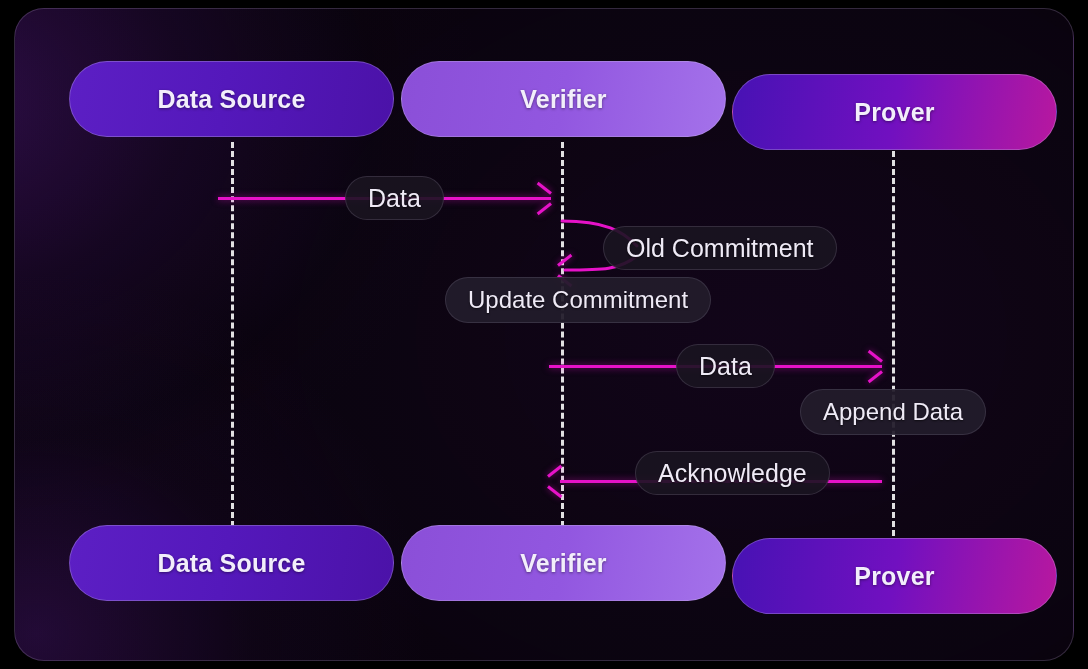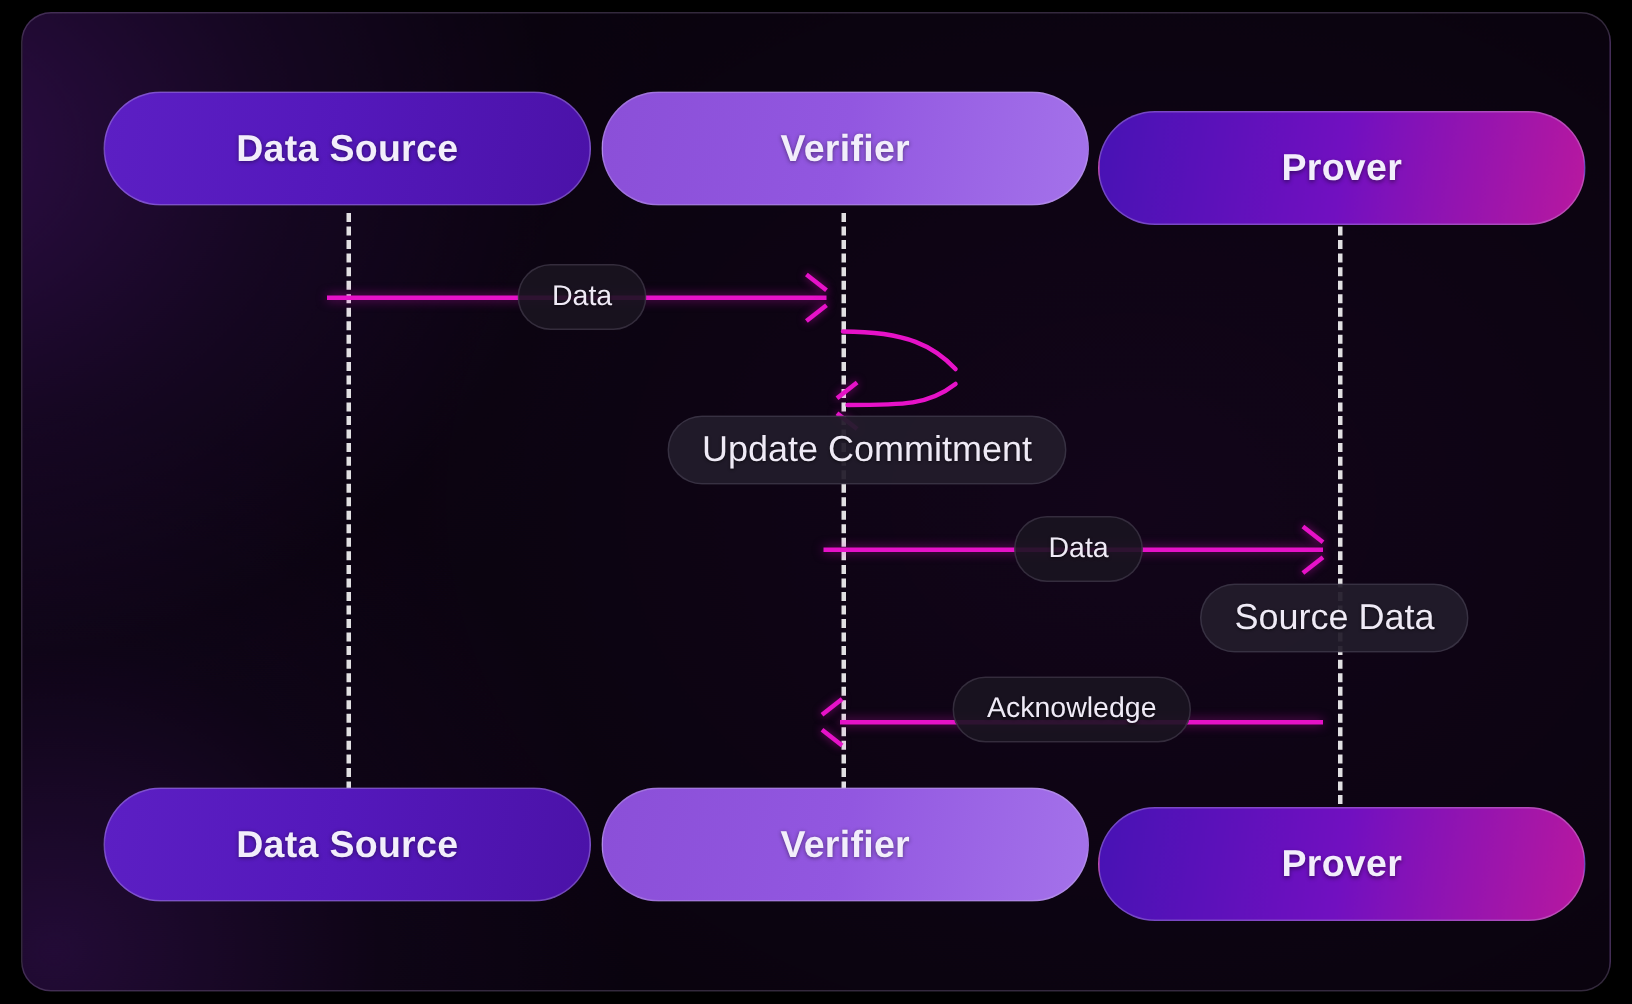--- a/index.html
+++ b/index.html
@@ -13,21 +13,21 @@
     overflow: hidden;
     font-family: "Liberation Sans", sans-serif;
   }
 
   #canvas {
     position: absolute;
     left: 14px;
     top: 8px;
     width: 1060px;
     height: 653px;
-    border-radius: 20px;
+    border-radius: 30px;
     background:
       radial-gradient(680px 560px at -6% 14%, rgba(96, 28, 150, 0.42) 0%, rgba(70, 20, 112, 0.22) 34%, rgba(26, 8, 40, 0.05) 62%, rgba(0,0,0,0) 78%),
       radial-gradient(540px 500px at 2% 96%, rgba(86, 26, 136, 0.34) 0%, rgba(50, 14, 80, 0.15) 40%, rgba(0,0,0,0) 72%),
       radial-gradient(900px 700px at 70% 50%, rgba(24, 6, 34, 0.65) 0%, rgba(8, 3, 12, 0.9) 70%),
       #07030a;
     border: 1px solid rgba(150, 130, 170, 0.30);
     box-sizing: border-box;
     overflow: hidden;
   }
 
@@ -102,21 +102,21 @@
     position: absolute;
     height: 44px;
     display: flex;
     align-items: center;
     justify-content: center;
     padding: 0 22px;
     border-radius: 22px;
     background: rgba(26, 20, 32, 0.90);
     border: 1px solid rgba(190, 180, 205, 0.17);
     color: #efeaf6;
-    font-size: 19px;
+    font-size: 25px;
     white-space: nowrap;
     z-index: 5;
     box-sizing: border-box;
     text-shadow: 0 1px 2px rgba(0,0,0,0.6);
   }
   .note {
     height: 46px;
     border-radius: 23px;
     background: rgba(34, 28, 42, 0.94);
     border: 1px solid rgba(190, 180, 205, 0.15);
@@ -152,33 +152,36 @@
   <div class="arrowhead arrow-right" style="left:519px; top:181px;"></div>
   <div class="pill" style="left:330px; top:167px;">
     <span>Data</span>
   </div>
 
   <svg class="loop-svg" style="left:530px; top:195px;" width="130" height="90" viewBox="0 0 130 90">
     <path d="M 17 17 C 60 17, 78 27, 92 42" fill="none" stroke="#e612c8" stroke-width="3" stroke-linecap="round"></path>
     <path d="M 92 52 C 74 66, 58 66, 20 66" fill="none" stroke="#e612c8" stroke-width="3" stroke-linecap="round"></path>
   </svg>
   <div class="arrowhead arrow-left" style="left:543px; top:253px;"></div>
+  <div class="pill" style="left:588px; top:217px;">
+    <span>Old Commitment</span>
+  </div>
 
   <div class="pill note" style="left:430px; top:268px;">
     <span>Update Commitment</span>
   </div>
 
   <div class="msg-line" style="left:534px; top:356px; width:333px;"></div>
   <div class="arrowhead arrow-right" style="left:850px; top:349px;"></div>
   <div class="pill" style="left:661px; top:335px;">
     <span>Data</span>
   </div>
 
   <div class="pill note" style="left:785px; top:380px;">
-    <span>Source Data</span>
+    <span>Append Data</span>
   </div>
 
   <div class="msg-line" style="left:545px; top:471px; width:322px;"></div>
   <div class="arrowhead arrow-left" style="left:533px; top:464px;"></div>
   <div class="pill" style="left:620px; top:442px;">
     <span>Acknowledge</span>
   </div>
 
   <div class="actor actor-datasource" style="left:54px; top:516px; width:325px;">
     <span>Data Source</span>

